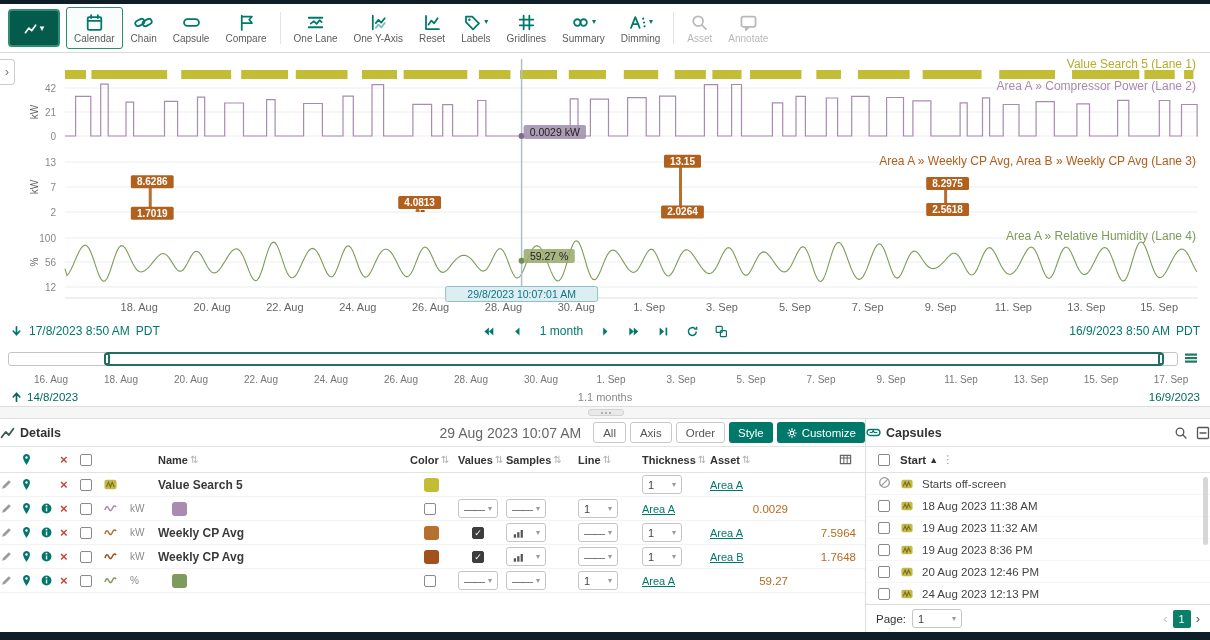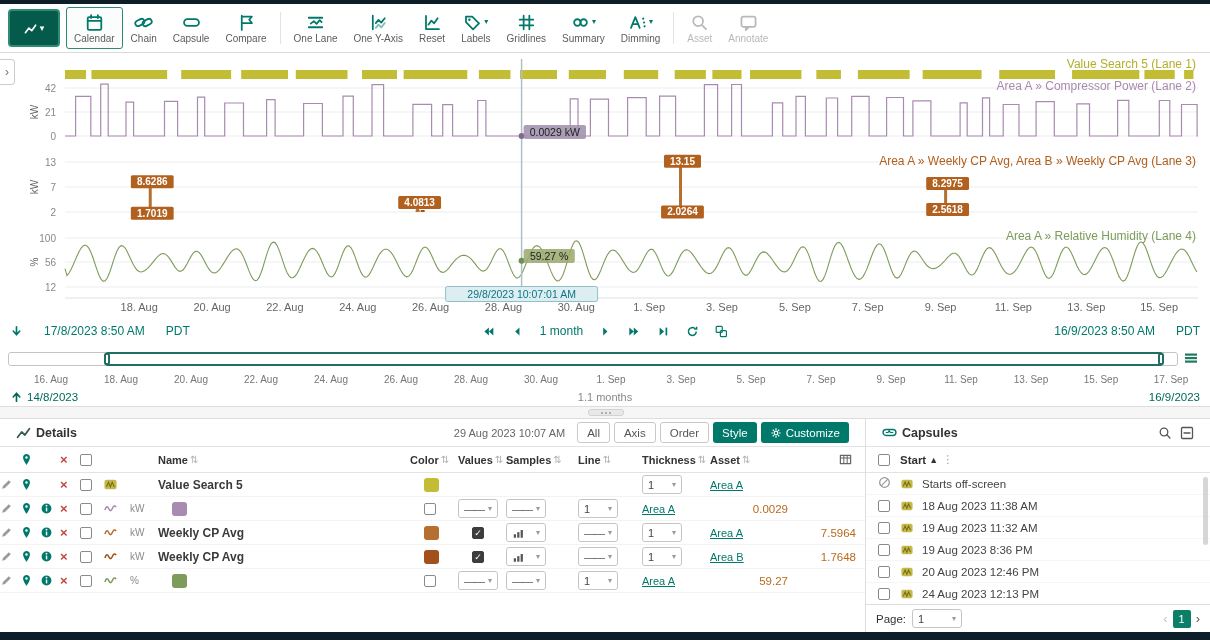--- a/index.html
+++ b/index.html
@@ -31,21 +31,21 @@
   
   .chart-area{position:absolute;top:53px;left:0;width:1210px;height:265px;background:#fff}
   .expander{position:absolute;top:6px;left:0;width:15px;height:26px;background:#fff;
     border:1px solid #ccc;border-left:none;border-radius:0 4px 4px 0;color:#777;font-size:12px;
     cursor:pointer;z-index:5;padding:0}
   #chart-svg{position:absolute;top:0;left:0}
 
   
   .range-row{position:absolute;top:318px;left:0;width:100%;height:26px;display:flex;
     align-items:center;padding:0 10px;font-size:12px;color:#00796b}
-  .rr-left,.rr-right{display:flex;align-items:center;gap:21px}
+  .rr-left,.rr-right{display:flex;align-items:center;gap:6px}
   .rr-right{margin-left:auto}
   .rr-center{position:absolute;left:50%;transform:translateX(-50%);display:flex;
     align-items:center;gap:16px}
   .navic{display:inline-flex;cursor:pointer}
   .navic svg{width:13px;height:13px}
   .dur-label{color:#00796b;font-size:12px;cursor:pointer}
   [data-icon]{display:inline-flex}
   [data-icon] svg{width:13px;height:13px}
 
   
@@ -70,26 +70,26 @@
     border-top:1px solid #ddd;border-bottom:1px solid #ddd;cursor:row-resize}
   .grip{position:absolute;left:588px;top:2px;width:36px;height:7px;background:#e9e9e9;
     border:1px solid #d2d2d2;border-radius:3px;display:flex;align-items:center;justify-content:center;gap:2px}
   .grip i{width:2px;height:2px;background:#9a9a9a;border-radius:50%}
 
   
   .bottom{position:absolute;top:419px;left:0;width:100%;height:213px;display:flex;background:#fff}
   .details-panel{width:866px;height:100%;border-right:1px solid #ddd;overflow:hidden}
   .capsules-panel{flex:1;height:100%;position:relative;overflow:hidden}
 
-  .dp-header,.cp-header{height:28px;display:flex;align-items:center;padding:0 16px;
+  .dp-header,.cp-header{height:28px;display:flex;align-items:center;padding:0 0;
     border-bottom:1px solid #e3e3e3}
   .panel-title{font-size:12.5px;font-weight:bold;color:#333;margin-left:5px}
   .hd-icon svg{width:15px;height:15px;display:block}
   .dp-right{margin-left:auto;display:flex;align-items:center;gap:4px}
-  .dp-ts{font-size:11px;color:#666;margin-right:8px}
+  .dp-ts{font-size:14px;color:#666;margin-right:8px}
   .lbtn{height:21px;padding:0 9px;border:1px solid #c9c9c9;border-radius:3px;background:#fff;
     color:#555;font-size:11.5px;cursor:pointer;font-family:inherit}
   .gbtn{height:21px;padding:0 9px;border:none;border-radius:3px;background:#00796b;color:#fff;
     font-size:11.5px;cursor:pointer;display:flex;align-items:center;gap:4px;font-family:inherit}
   .gbtn svg{width:12px;height:12px}
 
   .dgrid{display:grid;grid-template-columns:20px 20px 20px 20px 24px 26px 28px 252px 48px 48px 72px 64px 68px 88px 68px;align-items:center}
   .dt-header{height:26px;border-bottom:1px solid #e3e3e3;font-size:11px;font-weight:bold;color:#333}
   .drow{height:24px;border-bottom:1px solid #f3f3f3;font-size:11.5px}
   .cell{display:flex;align-items:center;overflow:hidden}

